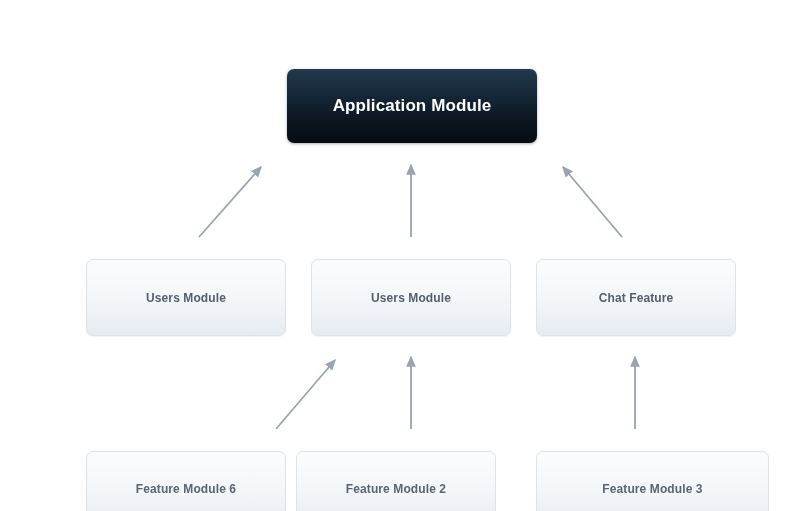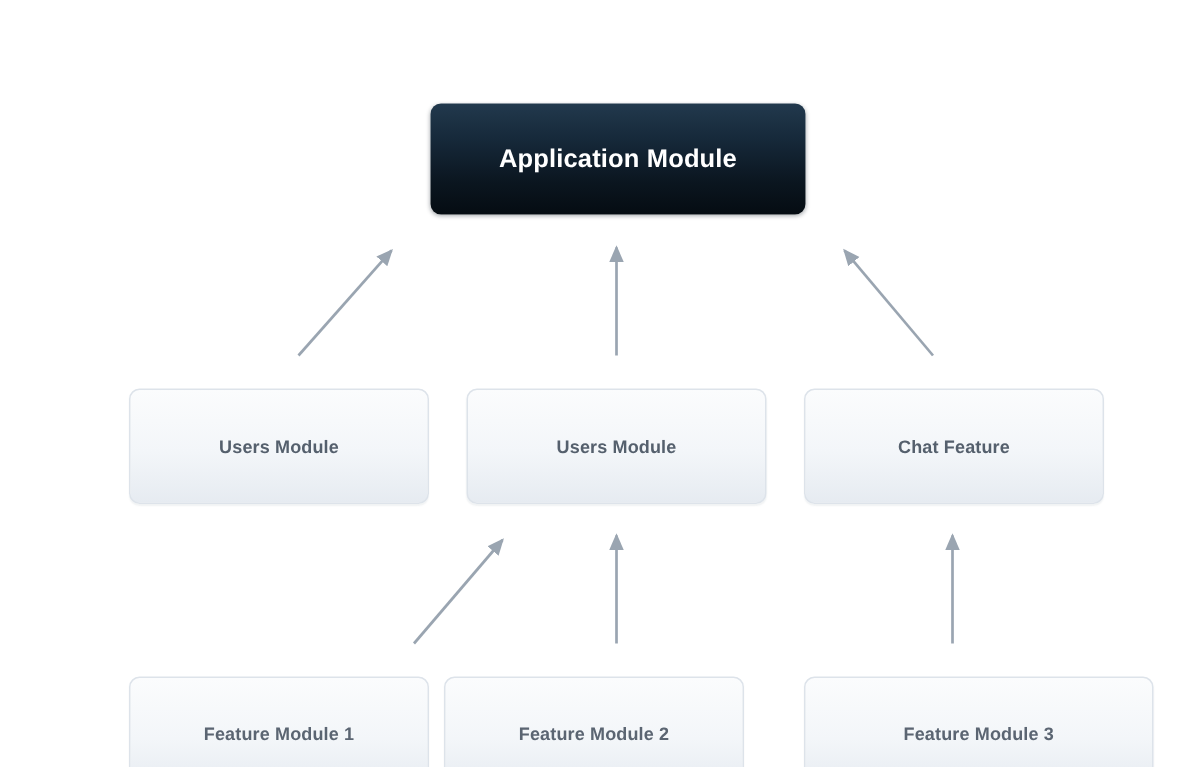--- a/index.html
+++ b/index.html
@@ -83,21 +83,21 @@
       <div class="node node-mid" style="left: 86px; top: 223px; width: 200px; height: 77px;">
         <span>Users Module</span>
       </div>
       <div class="node node-mid" style="left: 311px; top: 223px; width: 200px; height: 77px;">
         <span>Users Module</span>
       </div>
       <div class="node node-mid" style="left: 536px; top: 223px; width: 200px; height: 77px;">
         <span>Chat Feature</span>
       </div>
       <div class="node node-leaf" style="left: 86px; top: 415px; width: 200px; height: 76px;">
-        <span>Feature Module 1</span>
+        <span>Feature Module 6</span>
       </div>
       <div class="node node-leaf" style="left: 296px; top: 415px; width: 200px; height: 76px;">
         <span>Feature Module 2</span>
       </div>
       <div class="node node-leaf" style="left: 536px; top: 415px; width: 233px; height: 76px;">
         <span>Feature Module 3</span>
       </div>
     </div>
 
 </div>

